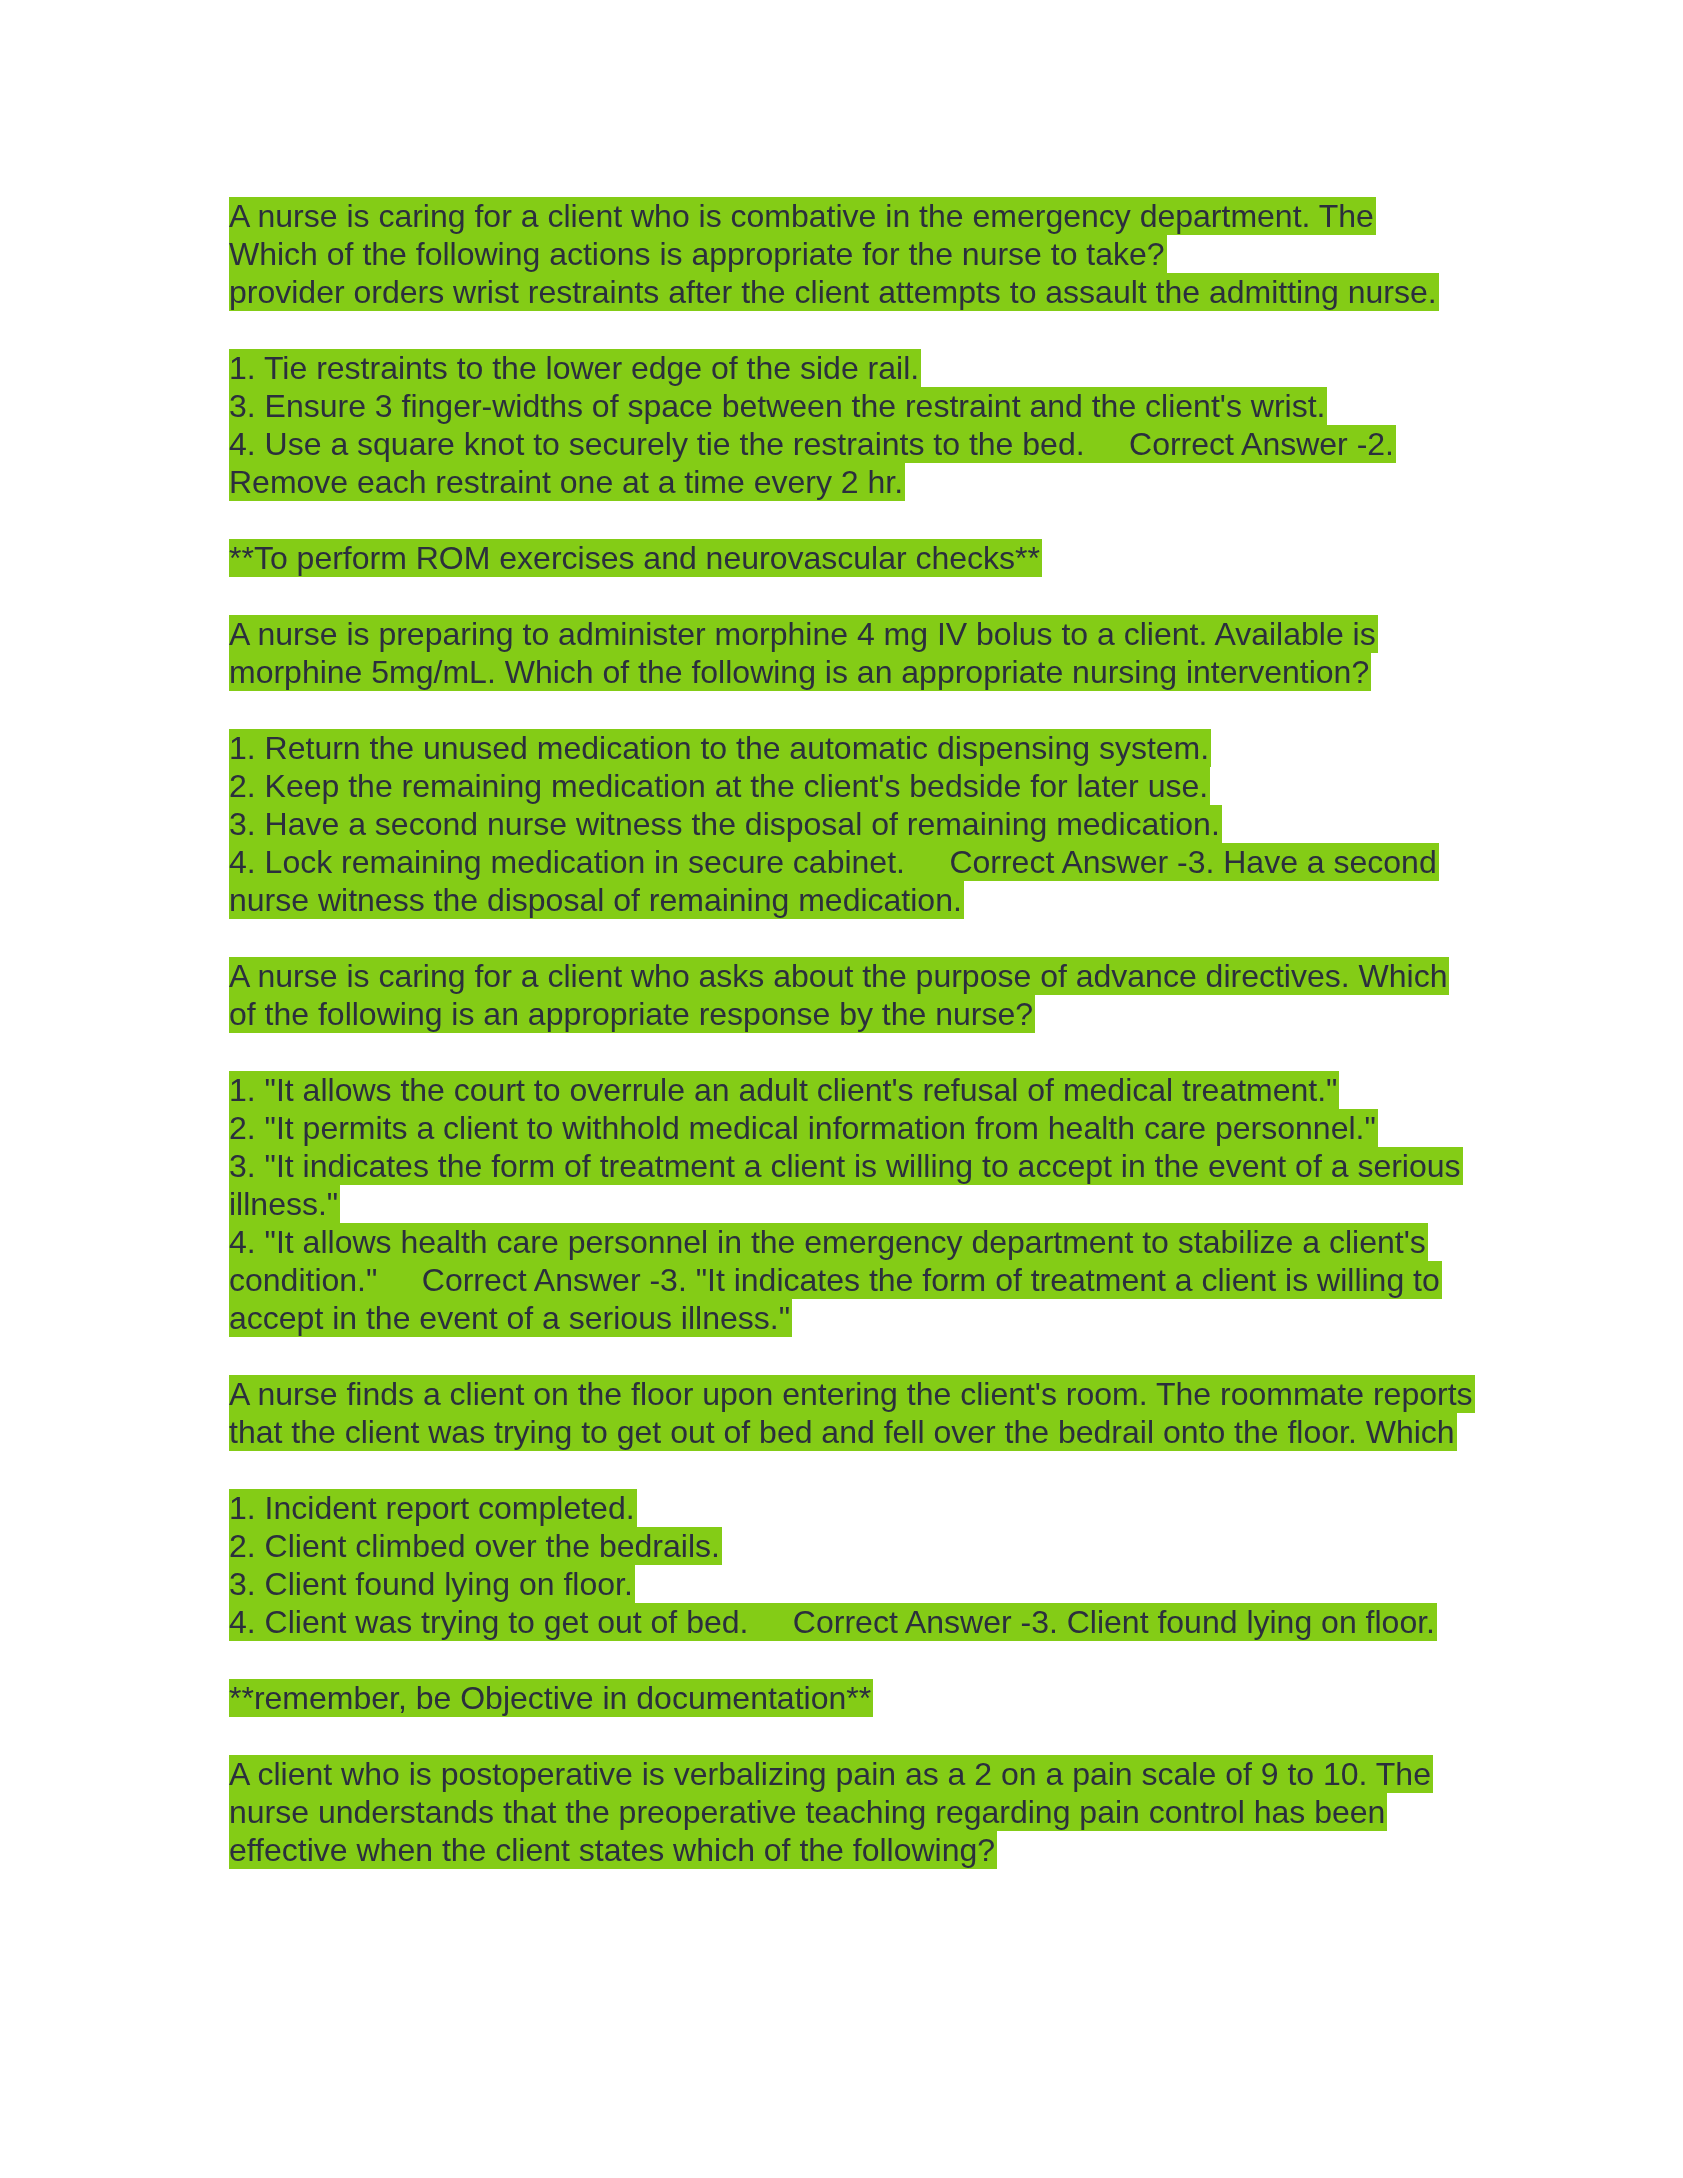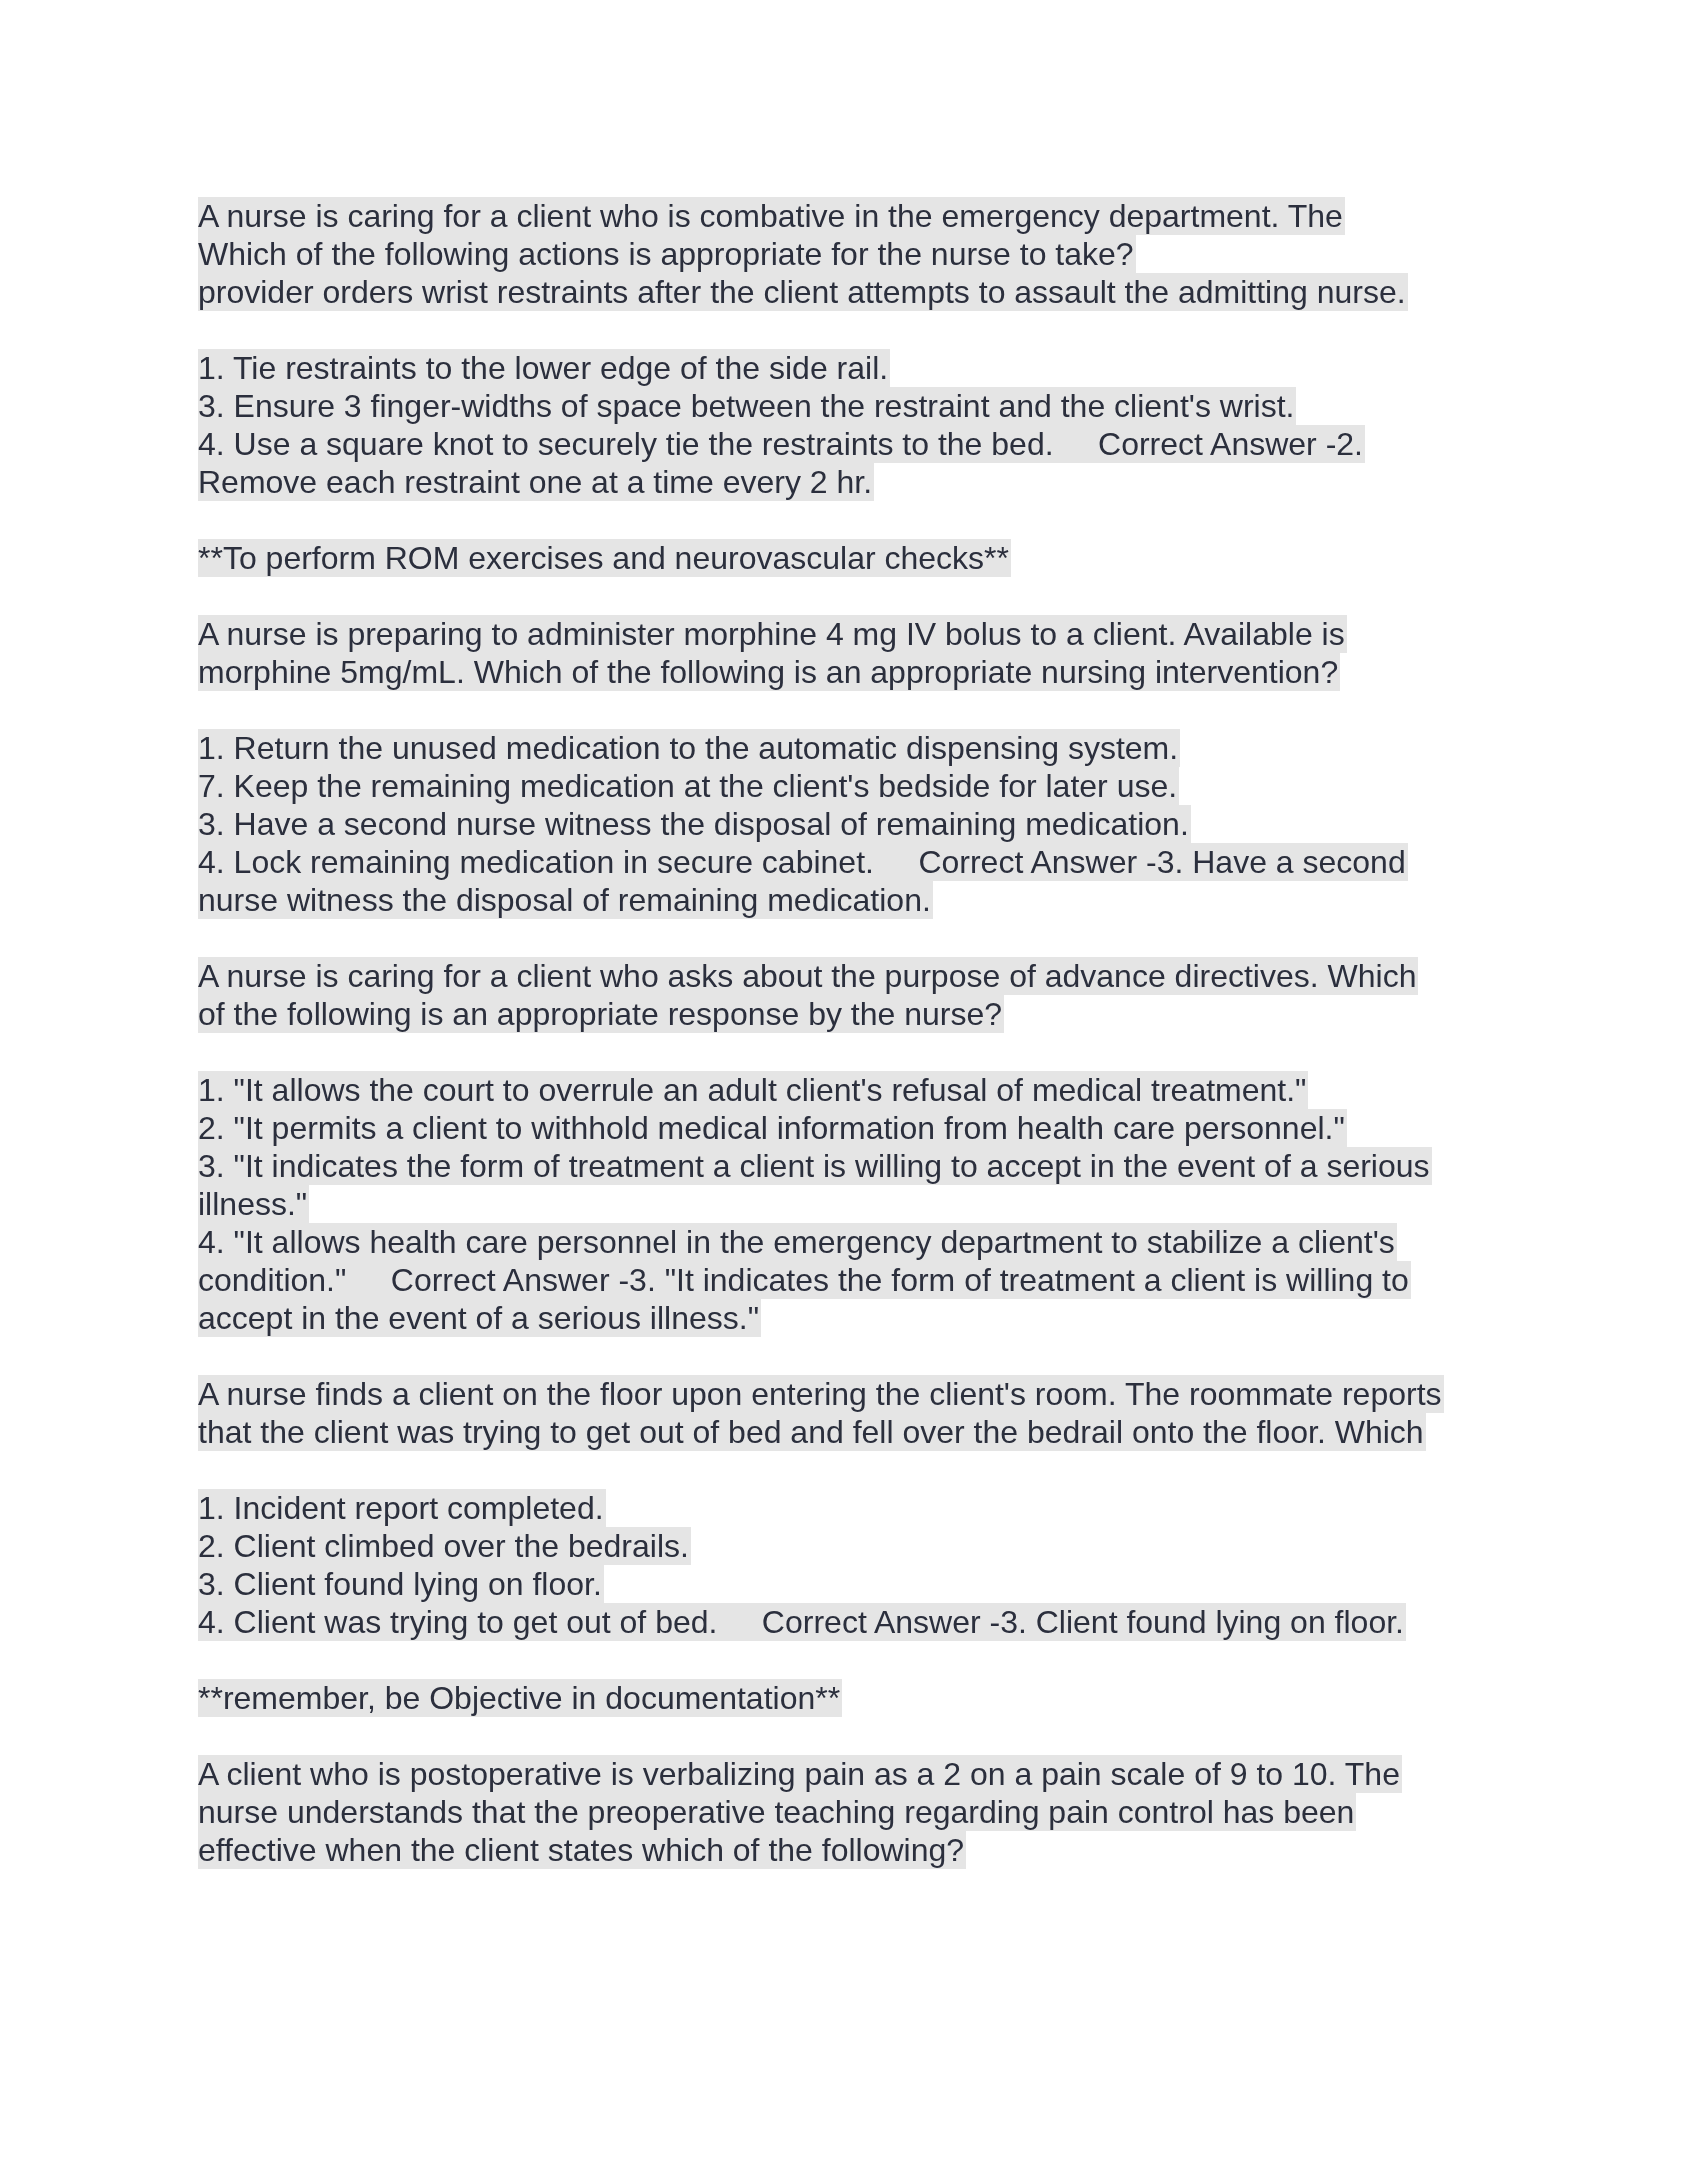--- a/index.html
+++ b/index.html
@@ -22,24 +22,25 @@
     font-size: 32px;
     color: #2b2f3d;
     line-height: 38px;
   }
   .line {
     display: block;
     height: 38px;
     white-space: pre;
   }
   .line span.hl {
-    background: #e5e5e5;
+    background: #84cc16;
     display: inline-block;
     height: 38px;
     padding-right: 2px;
+    margin-left: 31px;
   }
   .blank {
     display: block;
     height: 38px;
   }
 </style>
 </head>
 <body>
 
 <div class="page">
@@ -65,21 +66,21 @@
   <div class="blank"></div>
 
   <div>
     <div class="line"><span class="hl">A nurse is preparing to administer morphine 4 mg IV bolus to a client. Available is</span></div>
     <div class="line"><span class="hl">morphine 5mg/mL. Which of the following is an appropriate nursing intervention?</span></div>
   </div>
   <div class="blank"></div>
 
   <div>
     <div class="line"><span class="hl">1. Return the unused medication to the automatic dispensing system.</span></div>
-    <div class="line"><span class="hl">7. Keep the remaining medication at the client's bedside for later use.</span></div>
+    <div class="line"><span class="hl">2. Keep the remaining medication at the client's bedside for later use.</span></div>
     <div class="line"><span class="hl">3. Have a second nurse witness the disposal of remaining medication.</span></div>
     <div class="line"><span class="hl">4. Lock remaining medication in secure cabinet.     Correct Answer -3. Have a second</span></div>
     <div class="line"><span class="hl">nurse witness the disposal of remaining medication.</span></div>
   </div>
   <div class="blank"></div>
 
   <div>
     <div class="line"><span class="hl">A nurse is caring for a client who asks about the purpose of advance directives. Which</span></div>
     <div class="line"><span class="hl">of the following is an appropriate response by the nurse?</span></div>
   </div>

